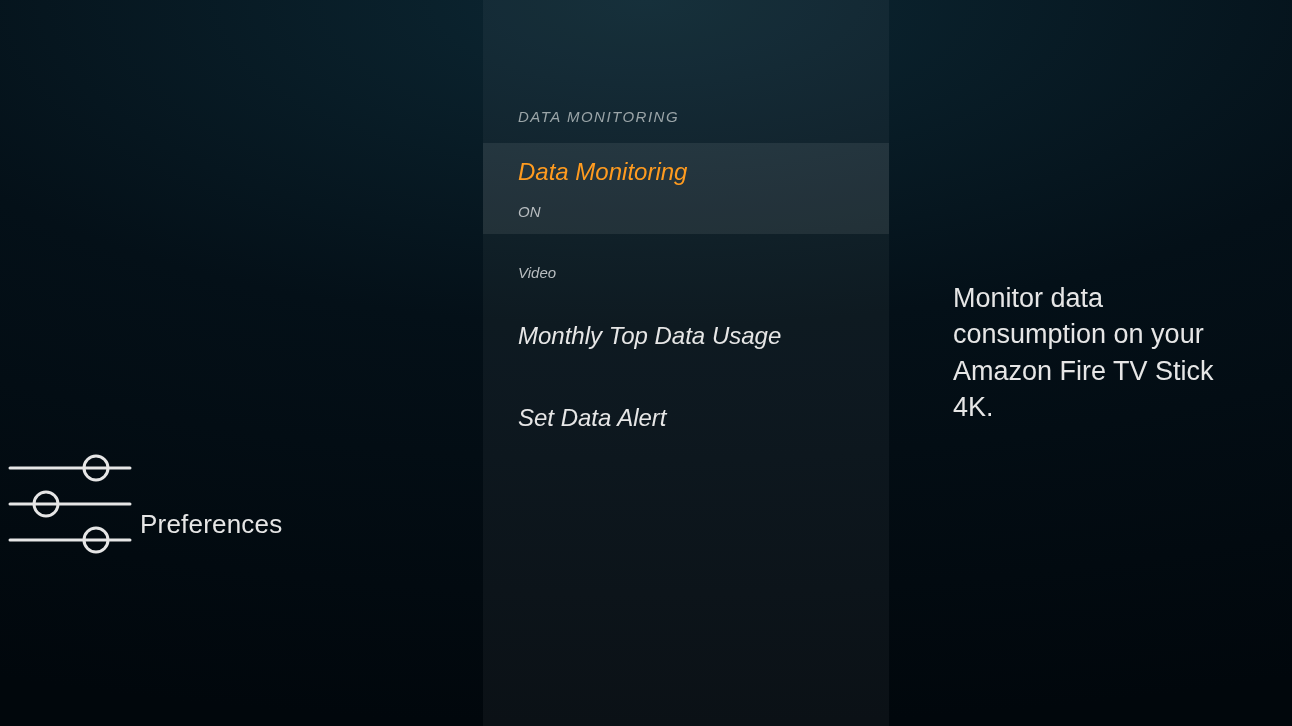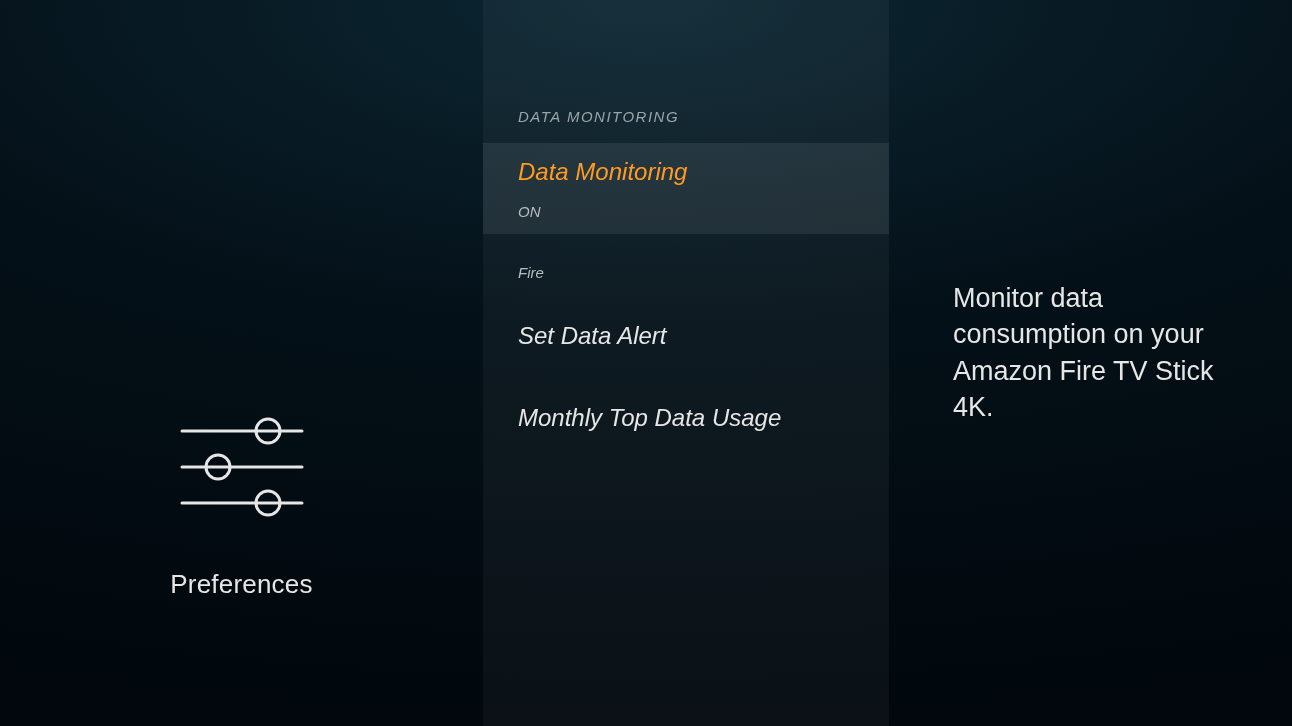--- a/index.html
+++ b/index.html
@@ -18,23 +18,23 @@
     width: 100%;
     height: 100%;
     display: flex;
   }
 
   
   .left-panel {
     width: 483px;
     flex: none;
     display: flex;
-    flex-direction: column;
+    flex-direction: row;
     align-items: center;
-    justify-content: center;
+    justify-content: flex-start;
     padding-top: 278px;
     box-sizing: border-box;
   }
 
   .pref-icon {
     width: 140px;
     height: 120px;
   }
   .pref-icon line {
     stroke: #e6e6e6;
@@ -134,29 +134,29 @@
 
   <div class="middle-panel">
     <div class="section-header">DATA MONITORING</div>
 
     <div class="menu-item selected">
       <div class="menu-title">Data Monitoring</div>
       <div class="menu-sub">ON</div>
     </div>
 
     <div class="menu-item">
-      <div class="menu-sub">Fire</div>
+      <div class="menu-sub">Video</div>
+    </div>
+
+    <div class="menu-item spaced">
+      <div class="menu-title">Monthly Top Data Usage</div>
     </div>
 
     <div class="menu-item spaced">
       <div class="menu-title">Set Data Alert</div>
-    </div>
-
-    <div class="menu-item spaced">
-      <div class="menu-title">Monthly Top Data Usage</div>
     </div>
   </div>
 
   <div class="right-panel">
     <div class="help-text">Monitor data consumption on your Amazon Fire TV Stick 4K.</div>
   </div>
 
 </div>
 
 </body></html>

